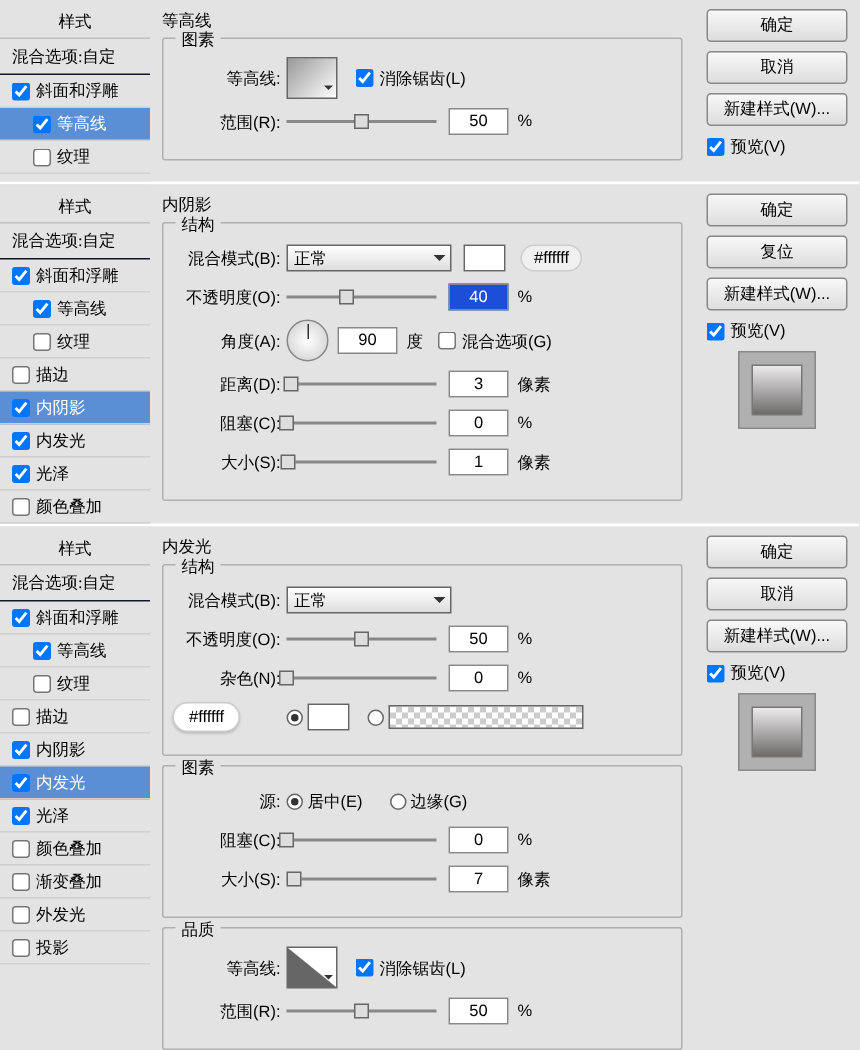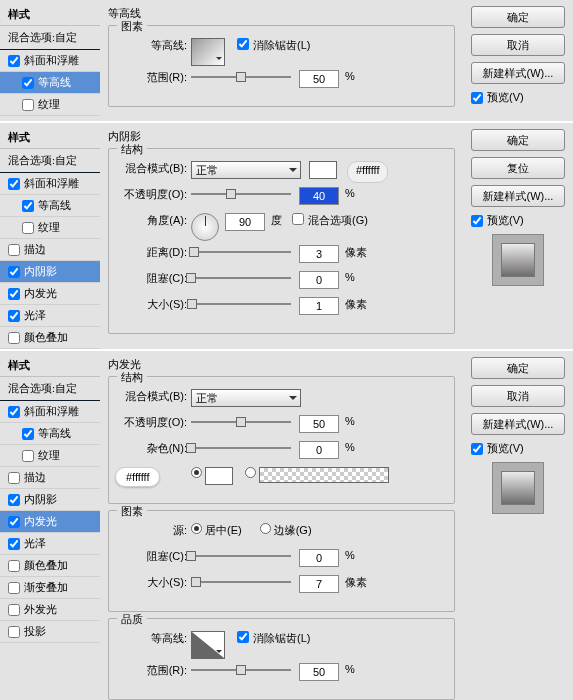--- a/index.html
+++ b/index.html
@@ -1,29 +1,29 @@
 <!DOCTYPE html>
 <html><head>
 <meta charset="utf-8">
 <style>
 * { box-sizing: border-box; margin: 0; padding: 0; }
 body { font-family: "Microsoft YaHei", sans-serif; font-size: 11px; background: #e3e3e3; width: 573px; }
 .panel { display: flex; background: #e3e3e3; border-bottom: 2px solid #fff; }
 .sidebar { width: 100px; background: #e3e3e3; padding-top: 4px; }
-.sidebar-title { padding: 3px 8px; font-weight: bold; border-bottom: 1px solid #c0c0c0; }
+.sidebar-title { padding: 3px 8px; font-weight: normal; border-bottom: 1px solid #c0c0c0; text-align: center; }
 .blend-opt { padding: 4px 8px; border-bottom: 1px solid #0f172a; font-family: Liberation Serif, serif; }
 .style-item { display: flex; align-items: center; padding: 3px 4px 3px 8px; border-bottom: 1px solid #d0d0d0; }
 .style-item.sub { padding-left: 22px; }
 .style-item.active { background: #5a8fd6; color: #fff; }
 .style-item input[type="checkbox"] { margin-right: 4px; width: 12px; height: 12px; }
 .main { flex: 1; padding: 4px 8px 8px 8px; position: relative; }
 .section-title { padding: 2px 0 4px 0; }
 .fieldset { border: 1px solid #b0b0b0; border-radius: 2px; padding: 8px 10px 10px 10px; margin-bottom: 6px; position: relative; }
 .fieldset-label { position: absolute; top: -7px; left: 8px; background: #e3e3e3; padding: 0 4px; font-size: 11px; }
-.row { display: flex; margin: 4px 0; min-height: 22px; }
+.row { display: flex; align-items: center; margin: 4px 0; min-height: 22px; }
 .row-label { width: 72px; text-align: right; padding-right: 4px; }
 .slider { flex: 0 0 100px; height: 14px; position: relative; margin-right: 8px; }
 .slider-track { position: absolute; top: 6px; left: 0; right: 0; height: 2px; background: #888; }
 .slider-thumb { position: absolute; top: 2px; width: 10px; height: 10px; background: #ddd; border: 1px solid #666; transform: translateX(-50%); }
 .num-input { width: 40px; height: 18px; border: 1px solid #888; background: #fff; text-align: center; font-size: 11px; padding: 0 2px; }
 .num-input.hl { background: #1d4ed8; color: #fff; }
 .unit { margin-left: 6px; }
 .select { height: 18px; border: 1px solid #666; background: linear-gradient(#fff,#ddd); padding: 0 14px 0 4px; position: relative; font-size: 11px; display: inline-flex; align-items: center; }
 .select::after { content: ""; position: absolute; right: 3px; top: 6px; border: 4px solid transparent; border-top-color: #333; }
 .swatch { width: 28px; height: 18px; border: 1px solid #666; background: #fff; display: inline-block; }

